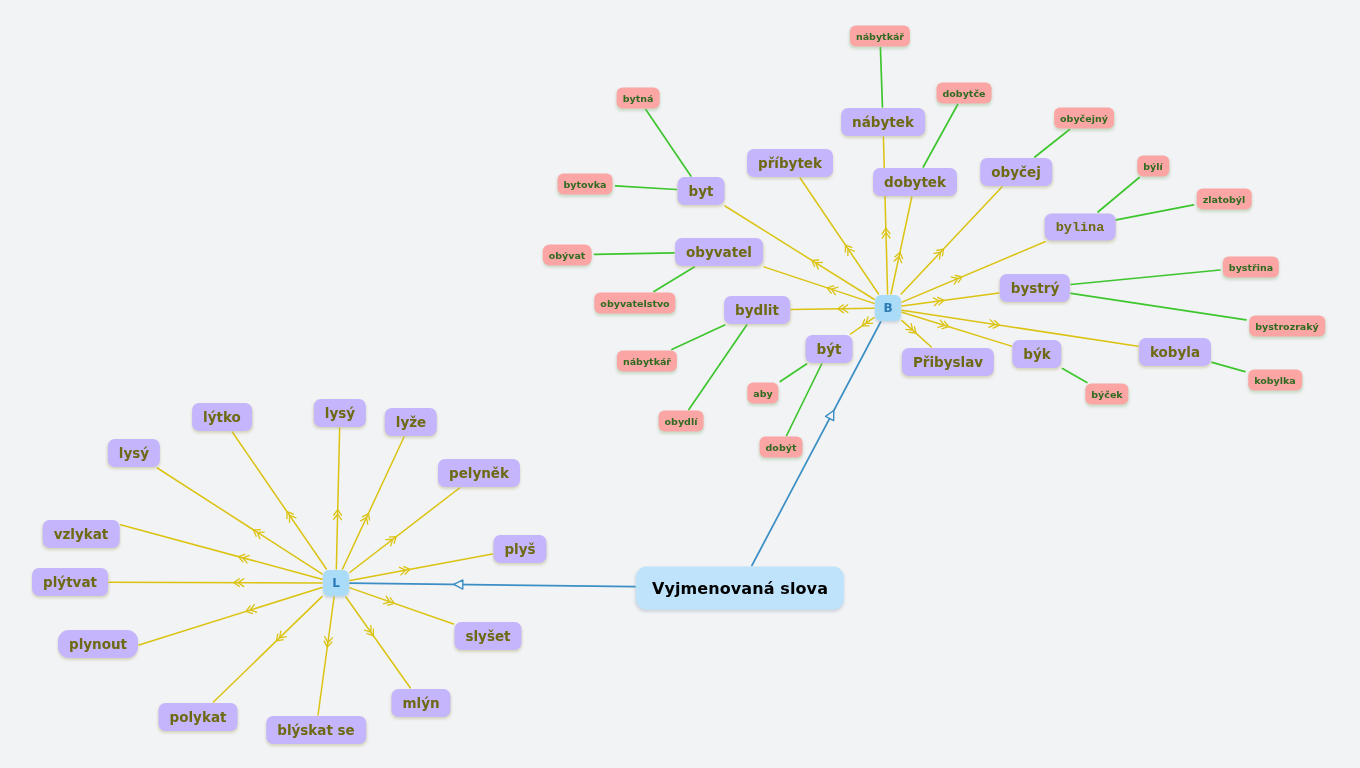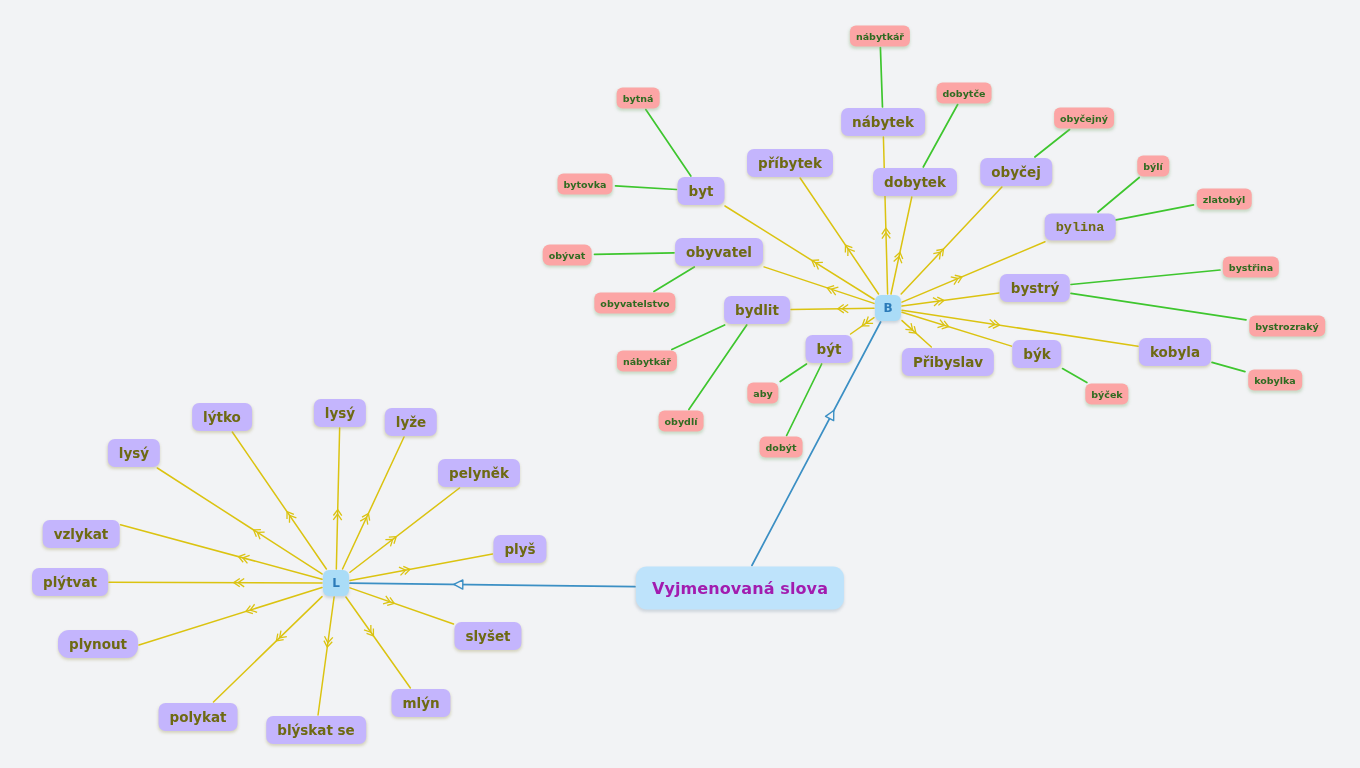--- a/index.html
+++ b/index.html
@@ -22,21 +22,21 @@
     box-sizing:border-box;
     display:flex;align-items:center;justify-content:center;
     text-align:center;
     white-space:nowrap;
     user-select:none;
     cursor:default;
   }
   
   .node.root{
     background:#bee3fb;
-    color:#a21caf;
+    color:#000000;
     font-weight:bold;
     font-size:16px;
     line-height:21px;
     border-radius:11px;
     padding:11px 16px;
     white-space:normal;
     box-shadow:0 2px 3px rgba(120,140,160,.28);
     letter-spacing:.1px;
   }
   

